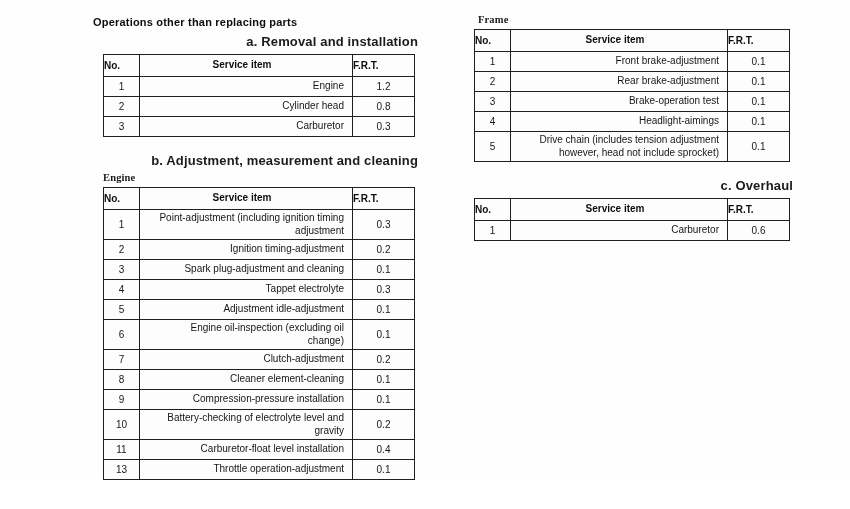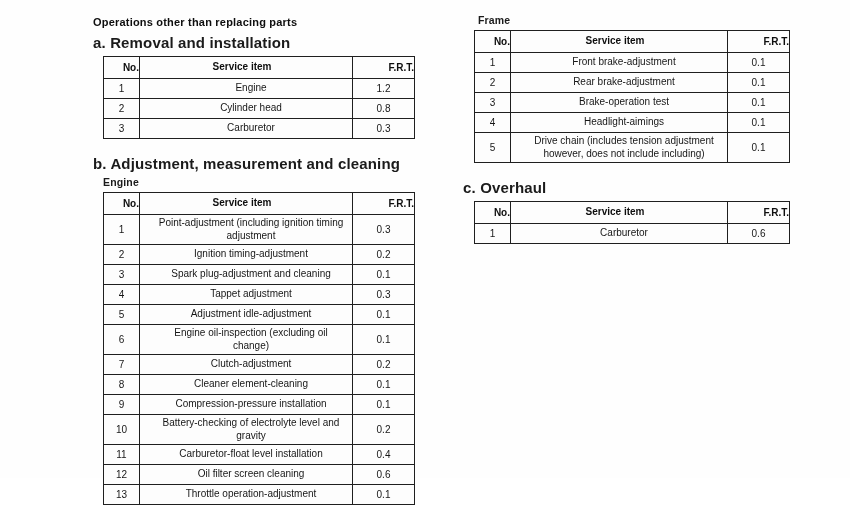--- a/index.html
+++ b/index.html
@@ -13,50 +13,50 @@
   }
   .page { position: absolute; left: 0; top: 0; width: 850px; height: 478px; background: #fefefe; }
 
   .col-left  { position: absolute; left: 93px;  top: 16px; width: 325px; }
   .col-right { position: absolute; left: 463px; top: 14px; width: 330px; }
 
   .doc-heading {
     font-size: 11px; font-weight: bold; letter-spacing: 0.2px; color: #0e0e0e;
   }
   .section-label {
-    font-size: 15px; font-weight: bold; color: #1b1b1b; letter-spacing: 0.15px;
+    font-size: 13px; font-weight: bold; color: #1b1b1b; letter-spacing: 0.15px; text-align: right;
   }
   .sub-label {
-    font-size: 10.5px; font-weight: bold; color: #1b1b1b; letter-spacing: 0.15px;
+    font-size: 10.5px; font-weight: bold; color: #1b1b1b; letter-spacing: 0.15px; font-family: Liberation Serif, serif;
   }
 
   table.frt-table {
     border-collapse: collapse;
     width: 312px;
     font-size: 10px;
     background: #fdfdfd;
     table-layout: fixed;
   }
   .col-right table.frt-table { width: 316px; }
 
   table.frt-table th, table.frt-table td {
     border: 1.5px solid #1f1f1f;
     vertical-align: middle;
   }
   table.frt-table th {
     font-weight: bold;
     height: 22px;
-    text-align: right;
+    text-align: left;
     font-size: 10px;
     color: #0e0e0e;
   }
   table.frt-table td { height: 20px; padding: 2px 0; color: #161616; }
   .c-no  { width: 36px;  text-align: center; }
   .c-frt { width: 62px;  text-align: center; }
-  .c-item { text-align: center; padding-left: 18px !important; padding-right: 8px !important; line-height: 1.25; }
+  .c-item { text-align: right; padding-left: 18px !important; padding-right: 8px !important; line-height: 1.25; }
 
   .mt4  { margin-top: 4px; }
   .mt5  { margin-top: 5px; }
   .mt6  { margin-top: 6px; }
   .mt16 { margin-top: 16px; }
   .ind10 { margin-left: 10px; }
   .ind11 { margin-left: 11px; }
   .ind15 { margin-left: 15px; }
 </style>
 </head>
@@ -125,21 +125,21 @@
           </tr>
 
           <tr>
             <td class="c-no">3</td>
             <td class="c-item">Spark plug-adjustment and cleaning</td>
             <td class="c-frt">0.1</td>
           </tr>
 
           <tr>
             <td class="c-no">4</td>
-            <td class="c-item">Tappet adjustment</td>
+            <td class="c-item">Tappet electrolyte</td>
             <td class="c-frt">0.3</td>
           </tr>
 
           <tr>
             <td class="c-no">5</td>
             <td class="c-item">Adjustment idle-adjustment</td>
             <td class="c-frt">0.1</td>
           </tr>
 
           <tr>
@@ -171,25 +171,20 @@
             <td class="c-item">Battery-checking of electrolyte level and gravity</td>
             <td class="c-frt">0.2</td>
           </tr>
 
           <tr>
             <td class="c-no">11</td>
             <td class="c-item">Carburetor-float level installation</td>
             <td class="c-frt">0.4</td>
           </tr>
 
-          <tr>
-            <td class="c-no">12</td>
-            <td class="c-item">Oil filter screen cleaning</td>
-            <td class="c-frt">0.6</td>
-          </tr>
 
           <tr>
             <td class="c-no">13</td>
             <td class="c-item">Throttle operation-adjustment</td>
             <td class="c-frt">0.1</td>
           </tr>
         </tbody>
     </table>
   </div>
 
@@ -225,21 +220,21 @@
           </tr>
 
           <tr>
             <td class="c-no">4</td>
             <td class="c-item">Headlight-aimings</td>
             <td class="c-frt">0.1</td>
           </tr>
 
           <tr>
             <td class="c-no">5</td>
-            <td class="c-item">Drive chain (includes tension adjustment however, does not include including)</td>
+            <td class="c-item">Drive chain (includes tension adjustment however, head not include sprocket)</td>
             <td class="c-frt">0.1</td>
           </tr>
         </tbody>
     </table>
 
     <div class="section-label mt16">c.  Overhaul</div>
 
     <table class="frt-table ind11 mt5">
       <thead>
         <tr>

